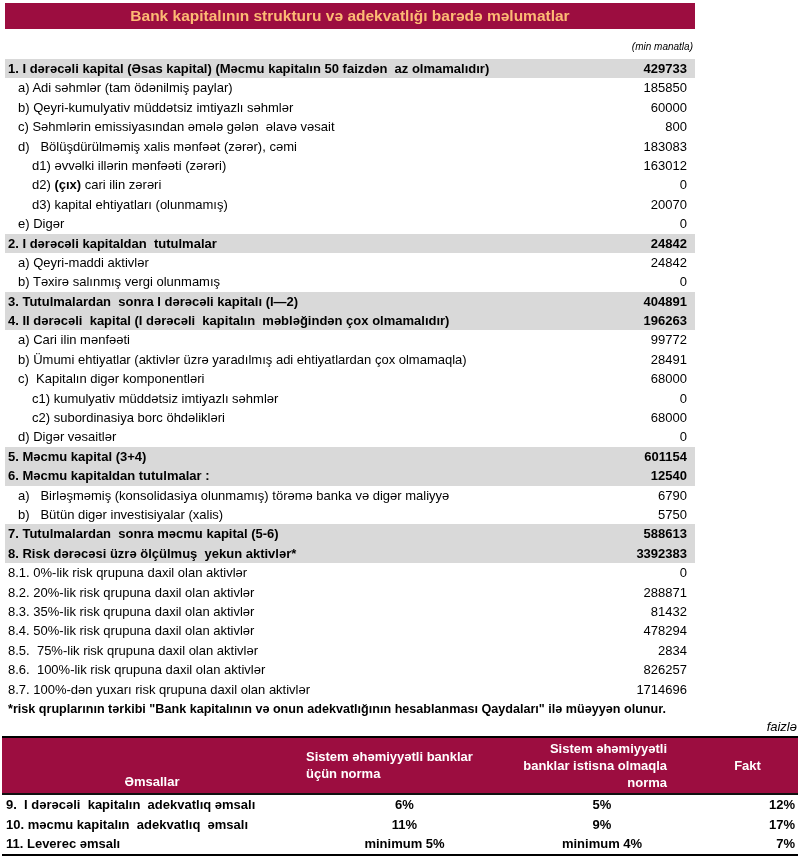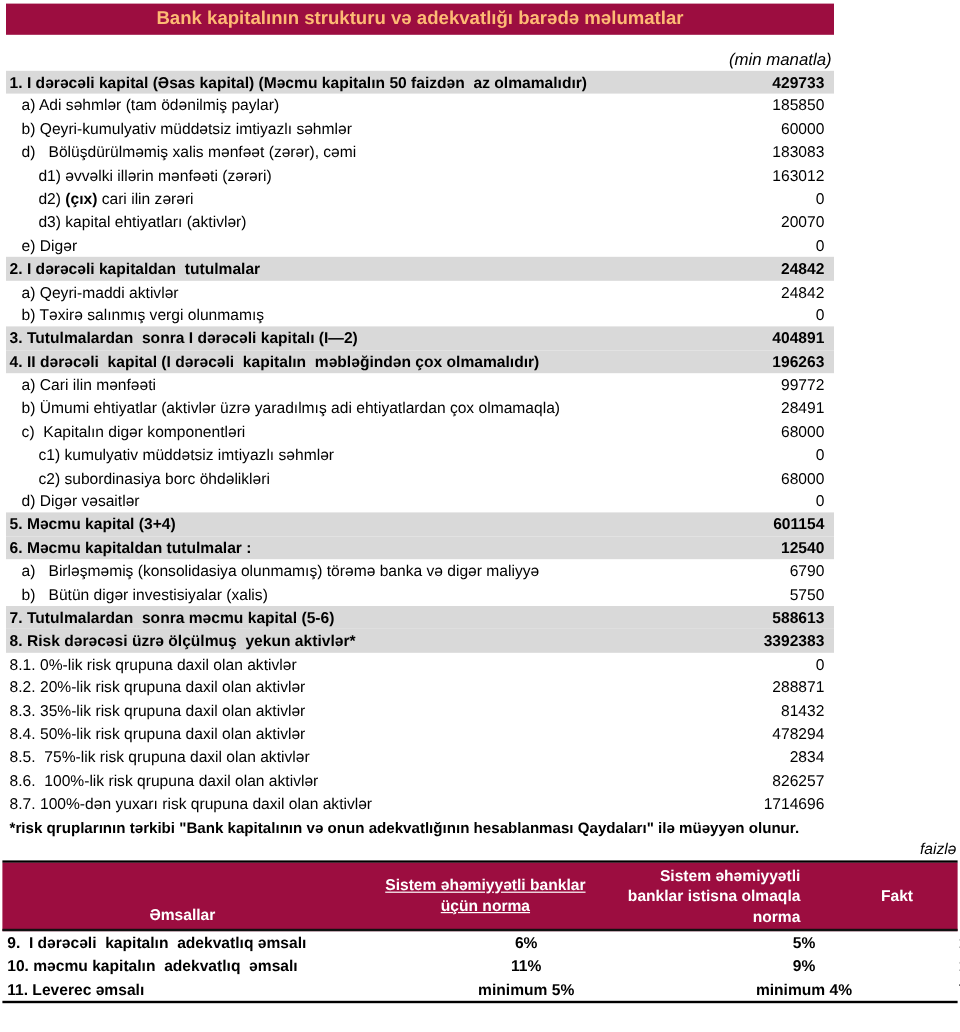--- a/index.html
+++ b/index.html
@@ -13,21 +13,21 @@
   
   .content-col { width:690px; margin-left:5px; }
 
   .title-bar {
     margin-top:3px; height:26px; background:var(--maroon,#9C0D40);
     color:#fdba74; font-weight:bold; font-size:15.5px;
     display:flex; align-items:center; justify-content:center;
   }
   .units-note {
     margin-top:12px; height:18px; text-align:right;
-    font-style:italic; font-size:14px; padding-right:2px;
+    font-style:italic; font-size:10px; padding-right:2px;
   }
 
   .cap-row { display:flex; align-items:center; height:19.4px; font-size:13px; line-height:19.4px; }
   .cap-label { flex:1; white-space:pre; overflow:hidden; padding-left:3px; }
   .cap-value { width:110px; text-align:right; padding-right:8px; white-space:pre; }
   .style-section { background:var(--rowgray,#D9D9D9); font-weight:bold; }
   .style-item   .cap-label { padding-left:13px; }
   .style-subitem .cap-label { padding-left:27px; }
   .style-plain  .cap-label { padding-left:3px; }
 
@@ -37,27 +37,27 @@
   .percent-note { width:797px; text-align:right; font-style:italic; font-size:13px; margin-top:3px; }
 
   .ratios { margin:2px 2px 0 2px; border-top:2px solid #000; border-bottom:2px solid #000; }
   .ratios-header {
     background:var(--maroon,#9C0D40); color:#fff; font-weight:bold; font-size:13px;
     display:grid; grid-template-columns:300px 205px 190px 1fr;
     min-height:54px; border-bottom:2px solid #111; line-height:17px;
   }
   .rh-cell { display:flex; align-items:center; padding:2px 4px; }
   .rh-emsallar { justify-content:center; text-align:center;margin-top:33px; }
-  .rh-norm1 { justify-content:center; text-align:center;text-decoration:underline; }
+  .rh-norm1 { justify-content:center; text-align:left; }
   .rh-norm2 { justify-content:flex-end; text-align:right; padding-right:30px; }
   .rh-fakt { justify-content:center; text-align:right; }
 
   .ratio-row {
     display:grid; grid-template-columns:300px 205px 190px 1fr;
-    height:19.6px; align-items:center; font-weight:bold; font-size:13px;gap:34px;
+    height:19.6px; align-items:center; font-weight:bold; font-size:13px;
   }
   .ratio-label { white-space:pre; padding-left:4px; overflow:hidden; }
   .ratio-norm1, .ratio-norm2 { text-align:center; white-space:pre; }
   .ratio-fact { text-align:right; padding-right:3px; white-space:pre; }
 </style>
 </head>
 <body>
 
 <div class="page">
   <div class="content-col">
@@ -70,33 +70,37 @@
   </div>
         <div class="cap-row style-item">
     <span class="cap-label">a) Adi səhmlər (tam ödənilmiş paylar)</span>
     <span class="cap-value">185850</span>
   </div>
         <div class="cap-row style-item">
     <span class="cap-label">b) Qeyri-kumulyativ müddətsiz imtiyazlı səhmlər</span>
     <span class="cap-value">60000</span>
   </div>
         <div class="cap-row style-item">
+    <span class="cap-label">c) Səhmlərin emissiyasından əmələ gələn  əlavə vəsait</span>
+    <span class="cap-value">800</span>
+  </div>
+        <div class="cap-row style-item">
     <span class="cap-label">d)   Bölüşdürülməmiş xalis mənfəət (zərər), cəmi</span>
     <span class="cap-value">183083</span>
   </div>
         <div class="cap-row style-subitem">
     <span class="cap-label">d1) əvvəlki illərin mənfəəti (zərəri)</span>
     <span class="cap-value">163012</span>
   </div>
         <div class="cap-row style-subitem">
     <span class="cap-label">d2) <b>(çıx)</b> cari ilin zərəri</span>
     <span class="cap-value">0</span>
   </div>
         <div class="cap-row style-subitem">
-    <span class="cap-label">d3) kapital ehtiyatları (aktivlər)</span>
+    <span class="cap-label">d3) kapital ehtiyatları (olunmamış)</span>
     <span class="cap-value">20070</span>
   </div>
         <div class="cap-row style-item">
     <span class="cap-label">e) Digər</span>
     <span class="cap-value">0</span>
   </div>
         <div class="cap-row style-section">
     <span class="cap-label">2. I dərəcəli kapitaldan  tutulmalar</span>
     <span class="cap-value">24842</span>
   </div>

